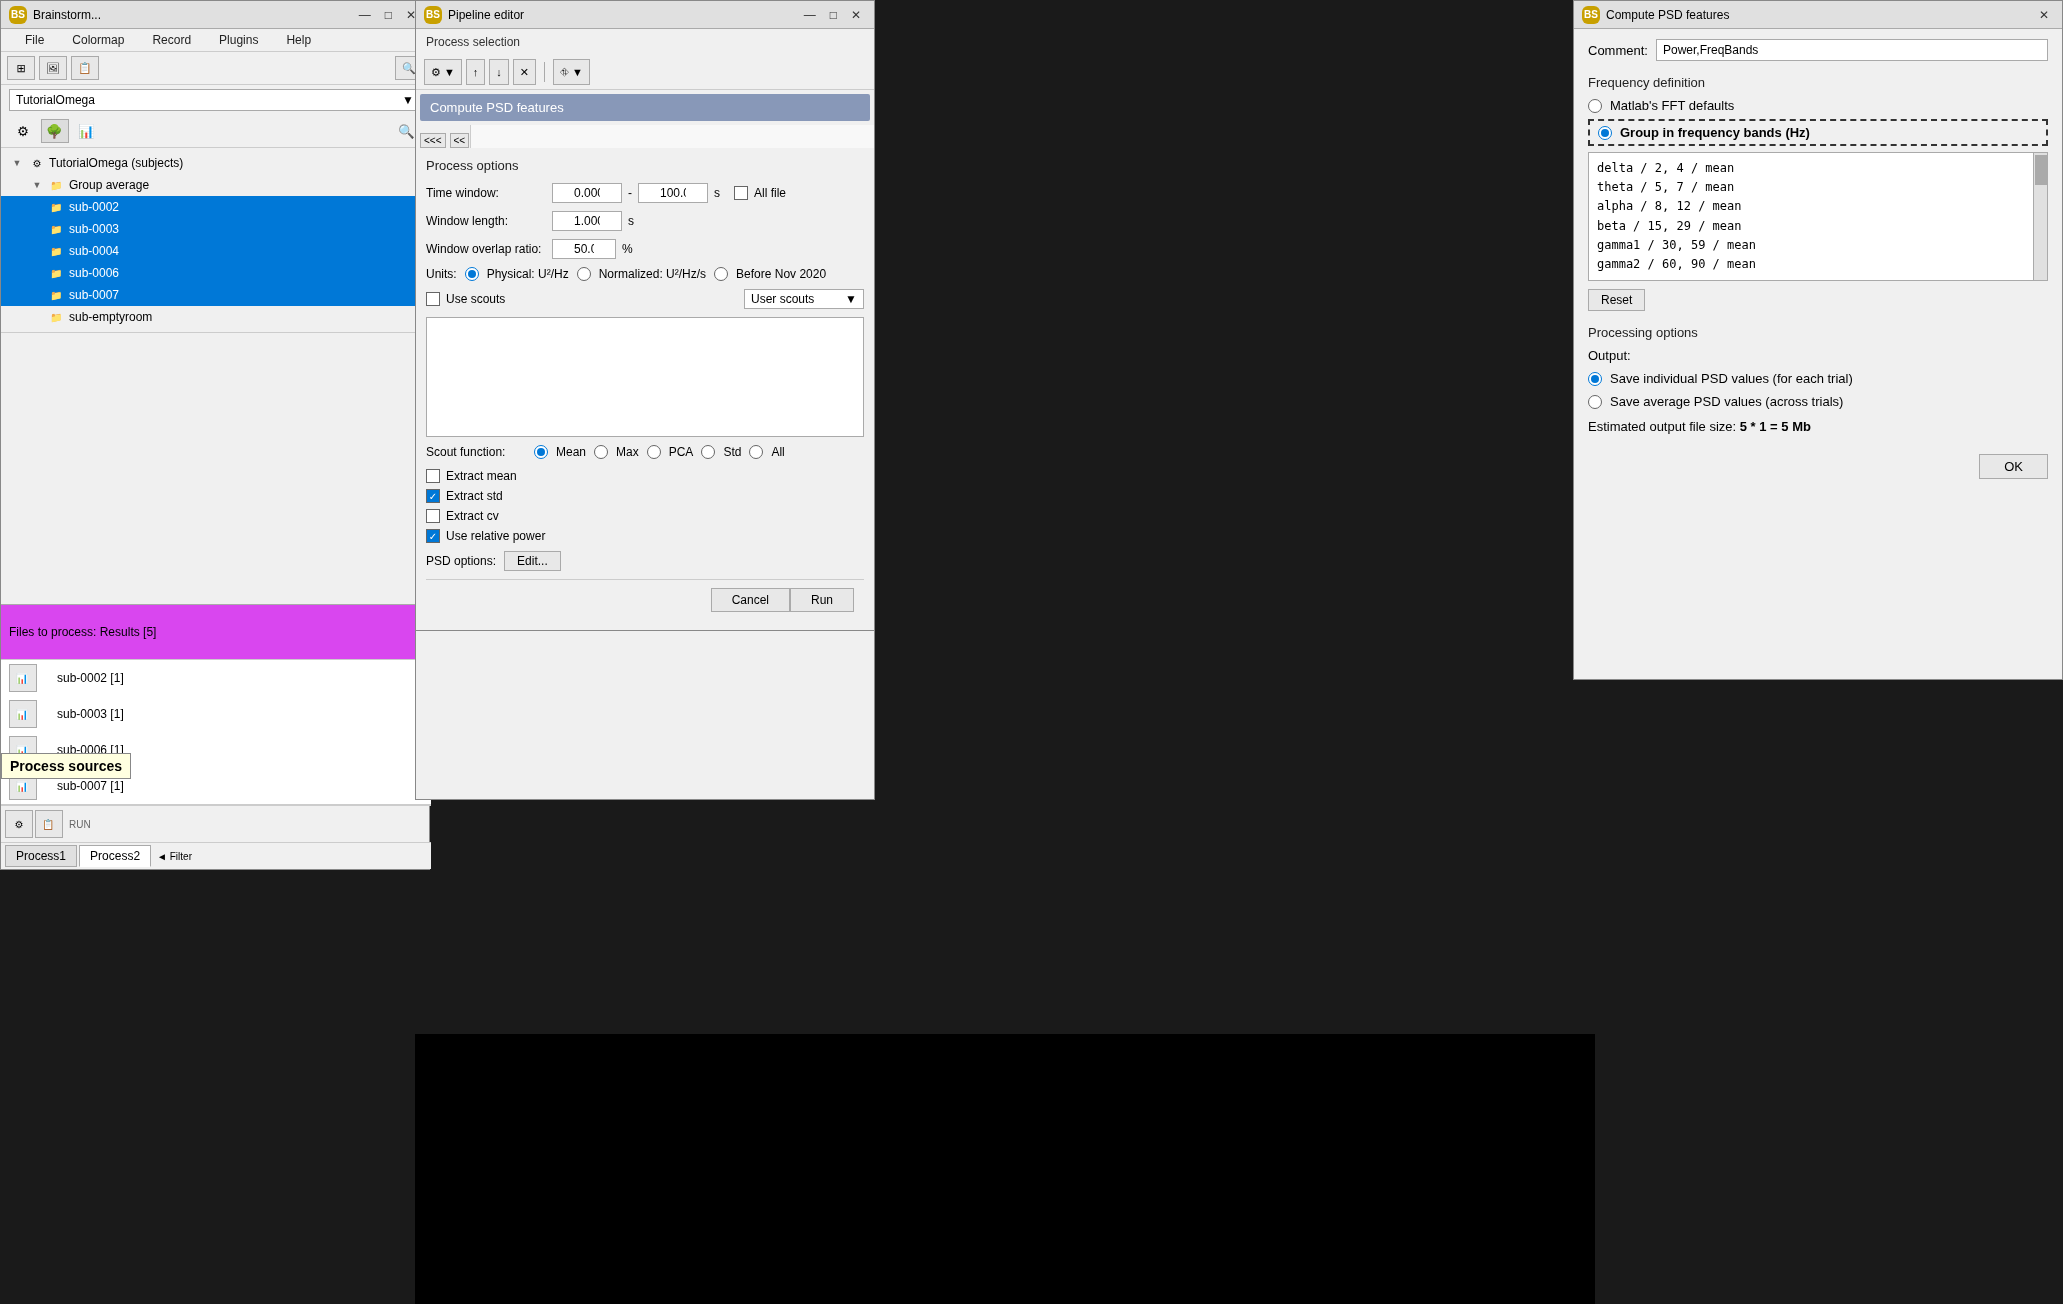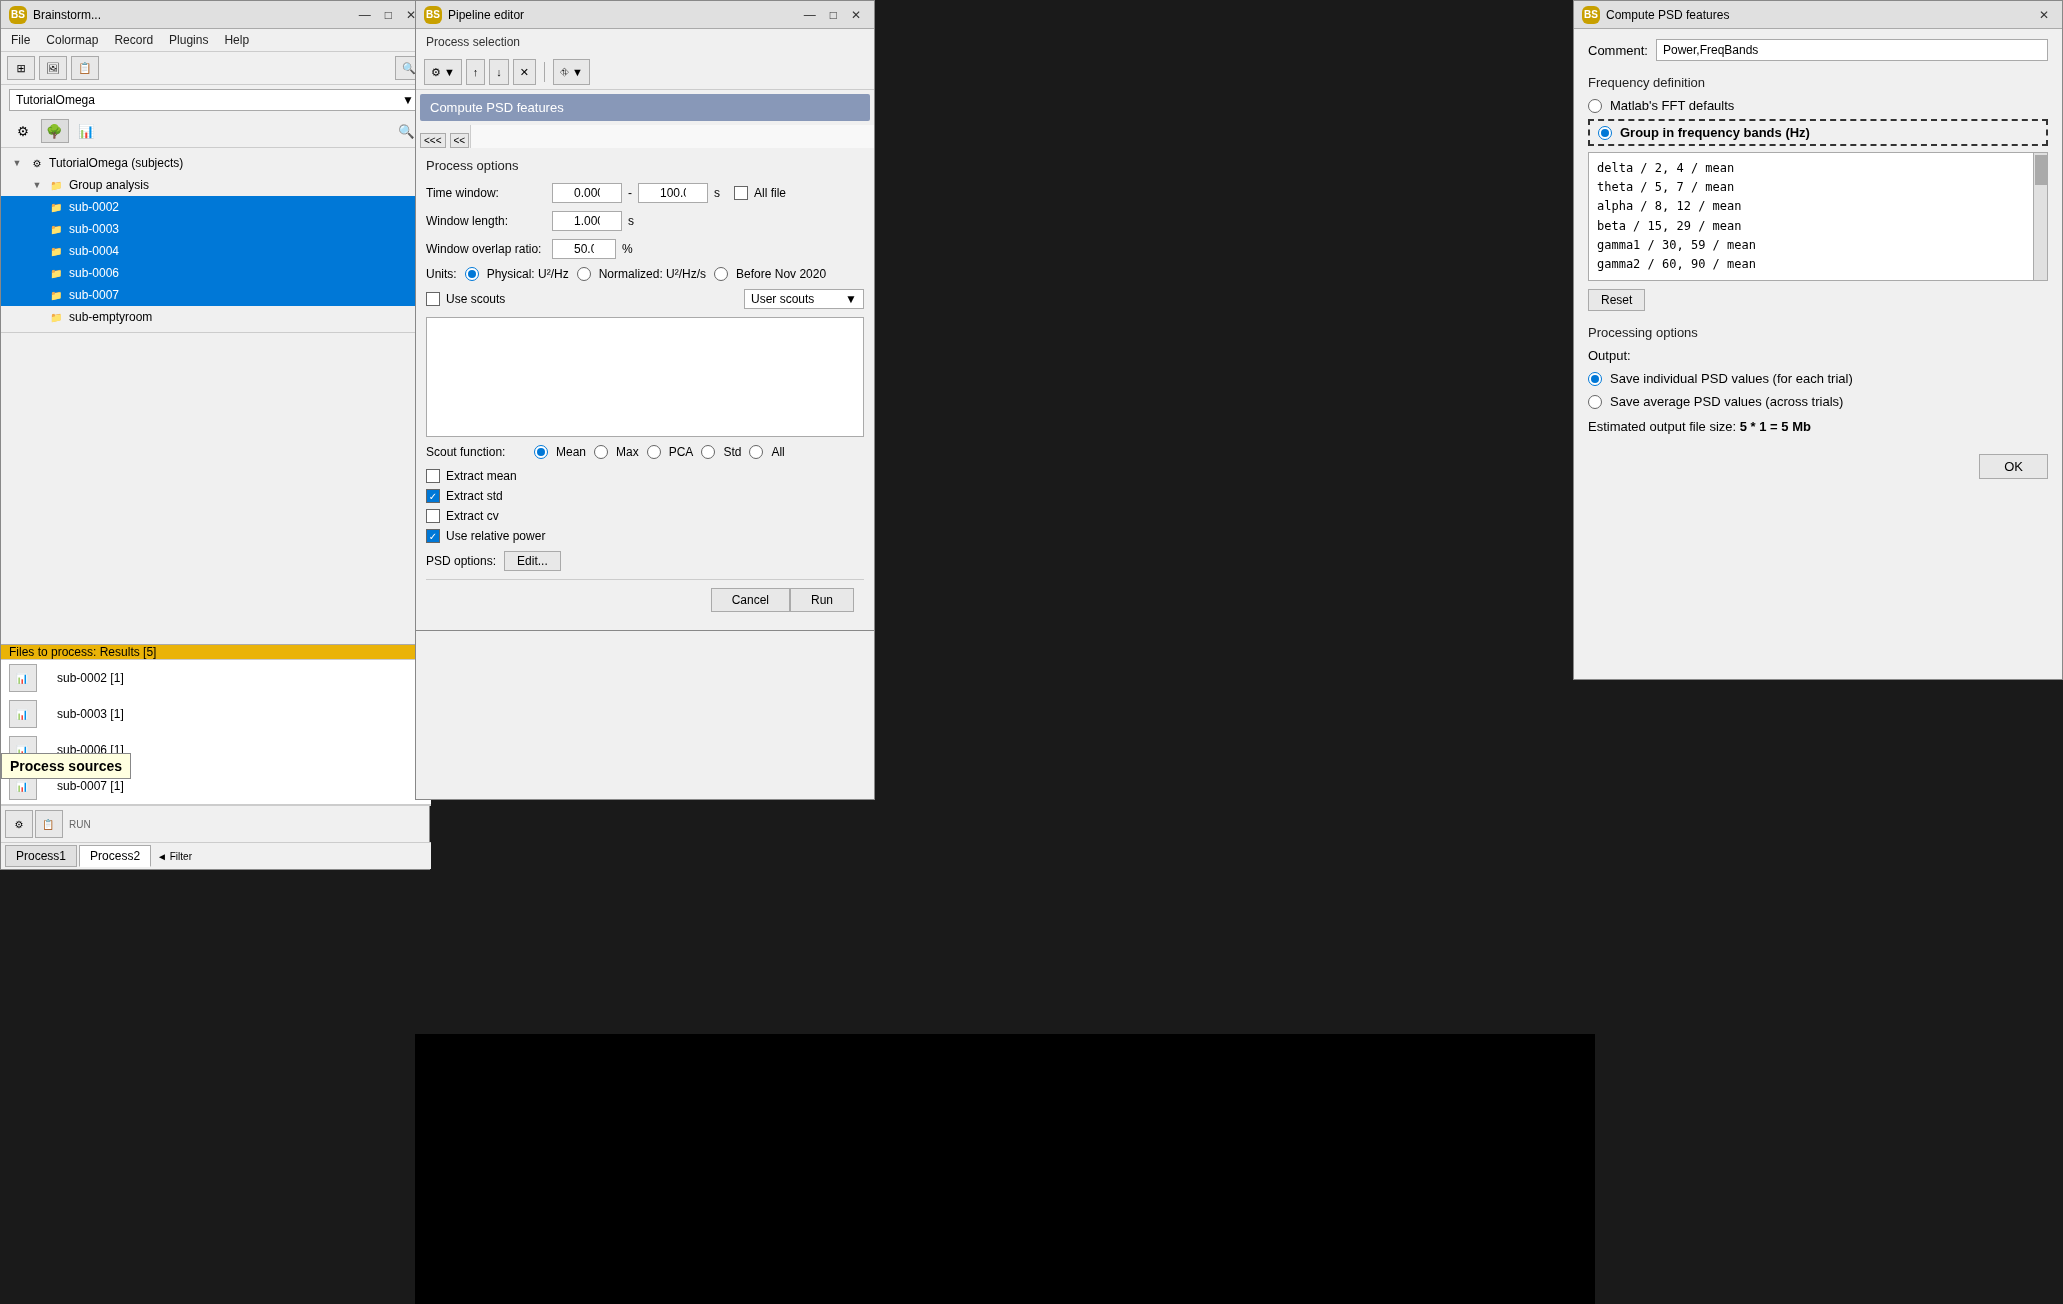--- a/index.html
+++ b/index.html
@@ -25,21 +25,21 @@
       align-items: center;
       justify-content: space-between;
       height: 28px;
     }
     .titlebar-left { display: flex; align-items: center; gap: 6px; }
     .bs-logo { width: 18px; height: 18px; background: #c8a000; display: inline-flex; align-items: center; justify-content: center; color: white; font-weight: bold; font-size: 10px; border-radius: 6px; }
     .window-title { font-size: 12px; font-weight: normal; }
     .titlebar-controls { display: flex; gap: 4px; }
     .btn-control { background: none; border: none; cursor: pointer; font-size: 12px; padding: 2px 5px; color: #333; }
 
-    .menu-bar { background: #f0f0f0; border-bottom: 1px solid #ccc; padding: 2px 6px; display: flex; gap: 8px; }
+    .menu-bar { background: #f0f0f0; border-bottom: 1px solid #ccc; padding: 2px 20px; display: flex; gap: 20px; }
     .menu-item { font-size: 12px; cursor: pointer; padding: 2px 4px; color: #222; }
 
     .toolbar { padding: 4px 6px; display: flex; gap: 4px; border-bottom: 1px solid #ccc; }
     .tool-btn { width: 28px; height: 24px; border: 1px solid #aaa; background: #e8e8e8; cursor: pointer; display: flex; align-items: center; justify-content: center; font-size: 11px; }
 
     .subject-dropdown { margin: 4px 8px; display: flex; align-items: center; }
     .subject-select { flex: 1; padding: 3px 6px; font-size: 12px; border: 1px solid #aaa; background: white; display: flex; align-items: center; justify-content: space-between; cursor: pointer; }
 
     .sidebar-icons { padding: 4px 8px; display: flex; gap: 4px; align-items: center; border-bottom: 1px solid #ccc; }
     .sidebar-icon { width: 28px; height: 24px; border: 1px solid transparent; background: none; cursor: pointer; display: flex; align-items: center; justify-content: center; }
@@ -47,21 +47,21 @@
 
     .tree-area { padding: 4px 0; border-bottom: 1px solid #ccc; flex: 1; }
     .tree-item { padding: 3px 8px; display: flex; align-items: center; gap: 4px; cursor: pointer; font-size: 12px; }
     .tree-item.selected { background: #0078d7; color: white; }
     .tree-indent { width: 16px; }
     .tree-icon { width: 16px; height: 16px; display: flex; align-items: center; justify-content: center; font-size: 10px; }
     .expand-icon { font-size: 9px; color: #666; }
     .folder-icon { color: #c8a000; }
 
     .bottom-section { position: absolute; bottom: 0; left: 0; width: 430px; }
-    .files-header { background: #eab308; padding: 0 8px; font-size: 12px; border-top: 1px solid #aaa; border-bottom: 1px solid #ccc; }
+    .files-header { background: #d946ef; padding: 20px 8px; font-size: 12px; border-top: 1px solid #aaa; border-bottom: 1px solid #ccc; }
     .files-list { background: white; border-bottom: 1px solid #ccc; }
     .file-item { padding: 3px 12px; font-size: 12px; cursor: pointer; }
 
     .process-sources-tooltip {
       position: absolute;
       bottom: 90px;
       left: 0px;
       background: #ffffe0;
       border: 1px solid #888;
       padding: 4px 8px;
@@ -232,21 +232,21 @@
     <div class="tree-area">
       <div class="tree-item">
         <span class="tree-icon expand-icon">▼</span>
         <span class="tree-icon">⚙</span>
         <span>TutorialOmega (subjects)</span>
       </div>
       <div class="tree-item">
         <div class="tree-indent"></div>
         <span class="tree-icon expand-icon">▼</span>
         <span class="tree-icon folder-icon">📁</span>
-        <span>Group analysis</span>
+        <span>Group average</span>
       </div>
       <div class="tree-item selected">
         <div class="tree-indent"></div>
           <div class="tree-indent"></div>
         <span class="tree-icon folder-icon">📁</span>
         <span>sub-0002</span>
       </div>
       <div class="tree-item selected">
         <div class="tree-indent"></div>
           <div class="tree-indent"></div>

